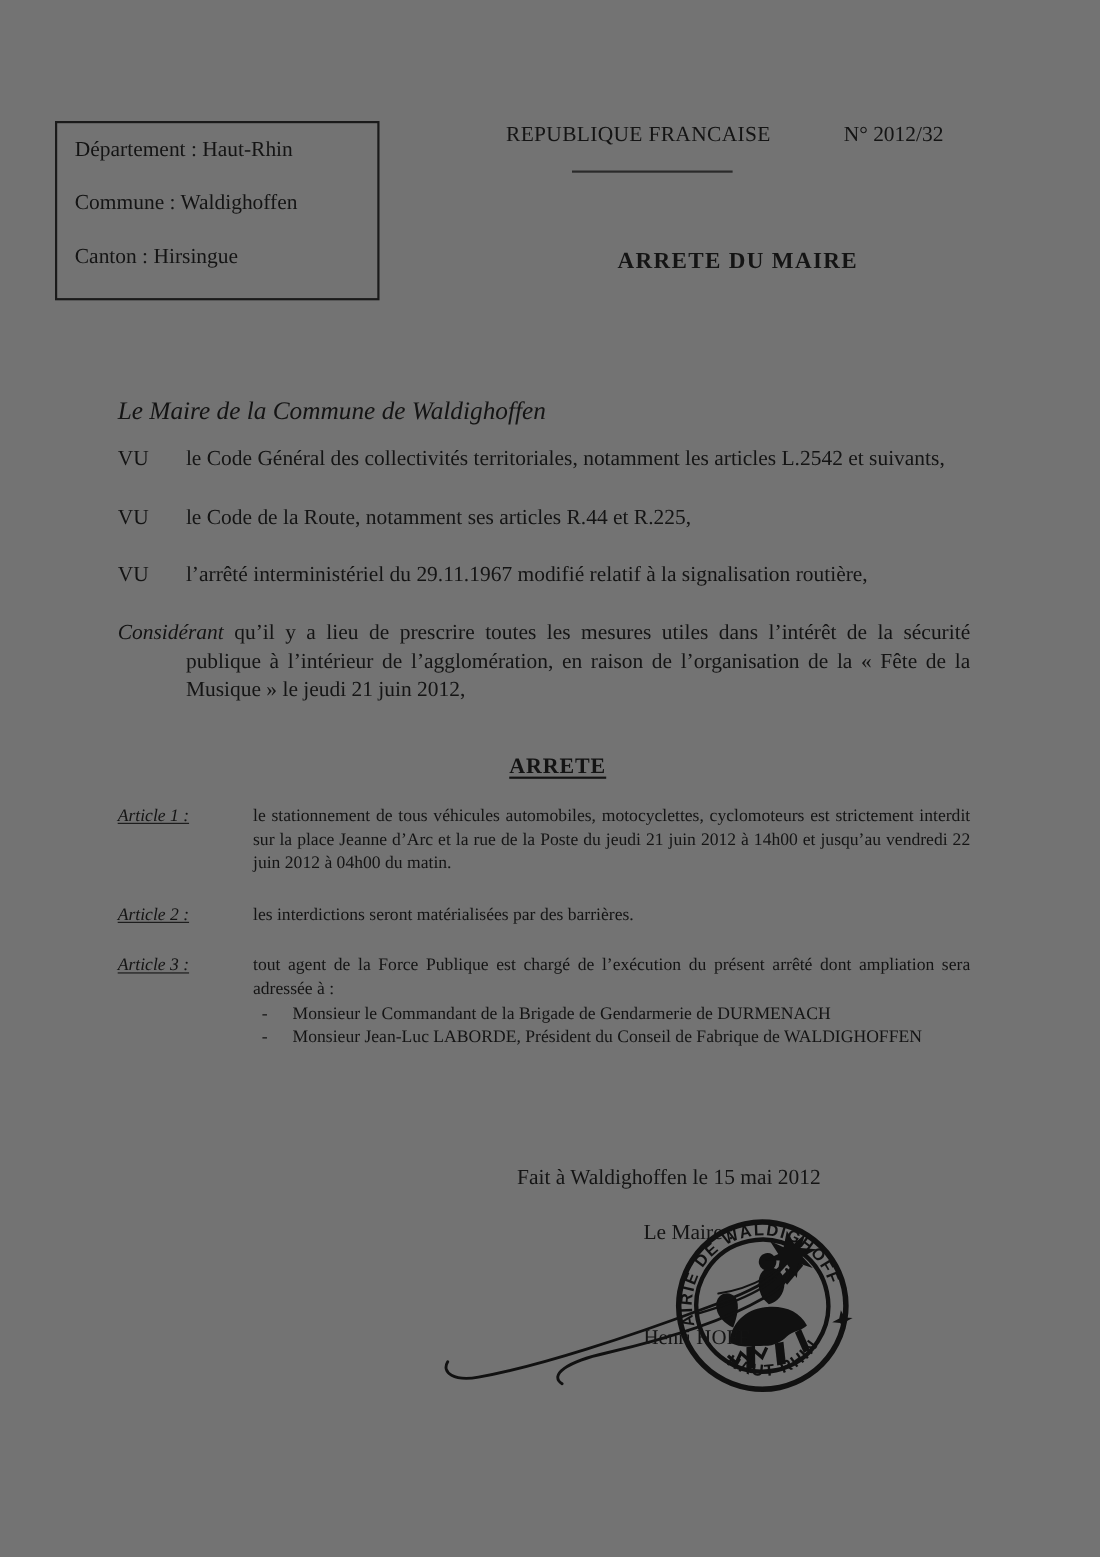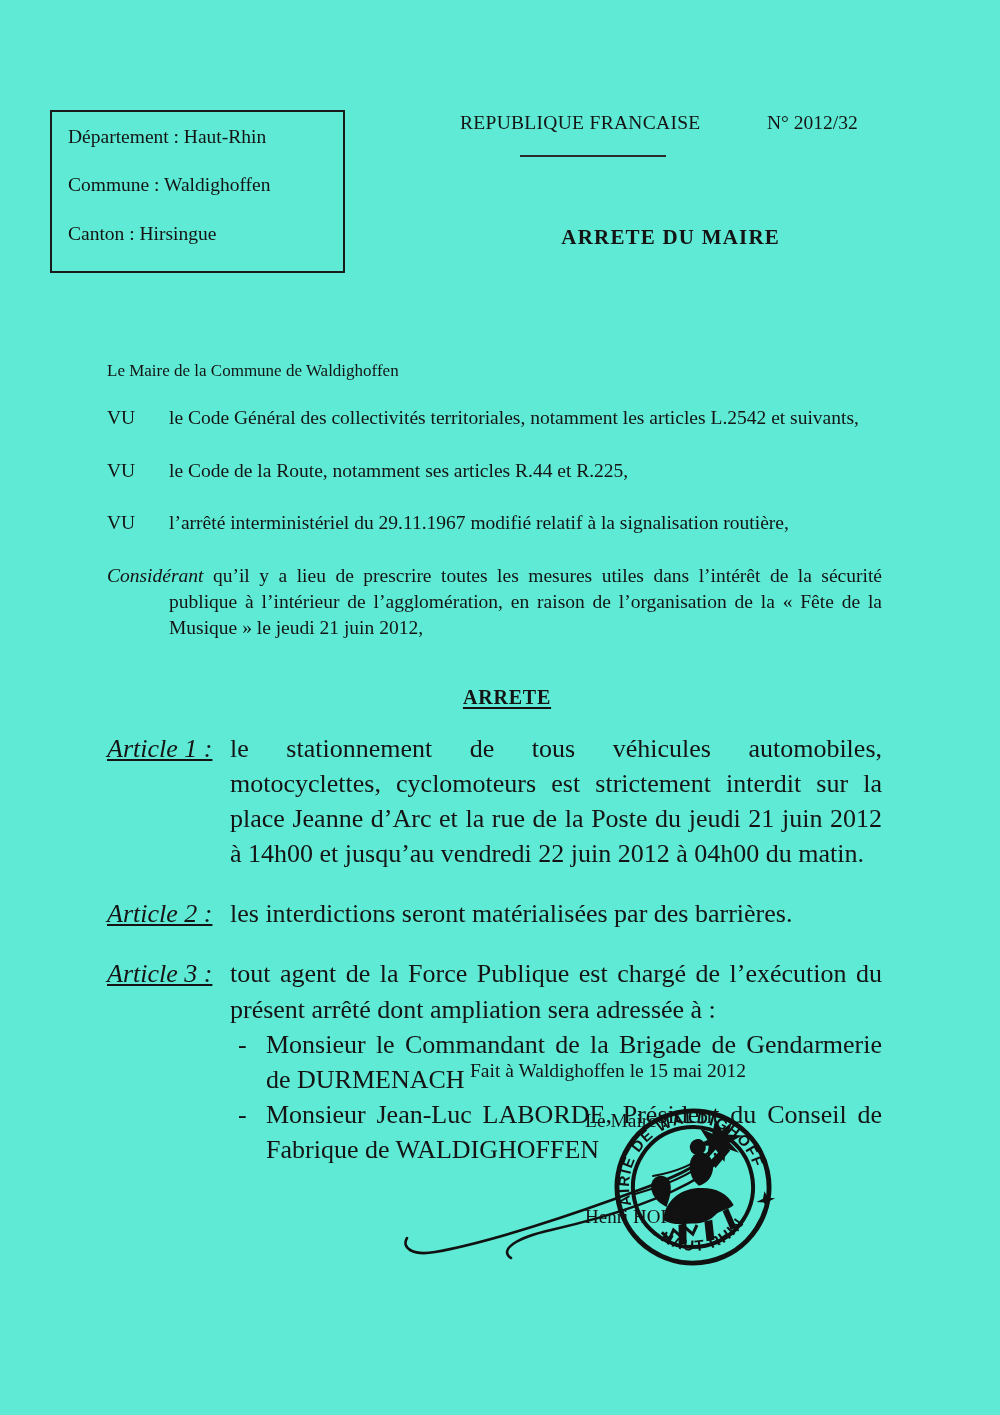--- a/index.html
+++ b/index.html
@@ -4,21 +4,21 @@
 <style>
   html, body {
     margin: 0;
     padding: 0;
     background: #ffffff;
   }
   .page {
     position: relative;
     width: 1000px;
     height: 1415px;
-    background: #5eead4;
+    background: #737373;
     font-family: "Liberation Serif", "DejaVu Serif", serif;
     color: #141414;
     overflow: hidden;
   }
 
   
   .header-box {
     position: absolute;
     left: 50px;
     top: 110px;
@@ -79,21 +79,22 @@
     font-weight: bold;
     line-height: 1.45;
     letter-spacing: 0.1px;
   }
 
   
   .intro-line {
     position: absolute;
     left: 107px;
     top: 361px;
-    font-size: 17px;
+    font-size: 23px;
+    font-style: italic;
   }
 
   .clauses {
     position: absolute;
     left: 107px;
     top: 405px;
     width: 775px;
   }
   .clause {
     position: relative;
@@ -136,21 +137,21 @@
   .articles {
     position: absolute;
     left: 107px;
     top: 731px;
     width: 775px;
   }
   .article {
     position: relative;
     padding-left: 123px;
     margin-bottom: 25px;
-    font-size: 26px;
+    font-size: 16px;
     line-height: 1.35;
     text-align: justify;
   }
   .article .art-label {
     position: absolute;
     left: 0;
     top: 0;
     font-style: italic;
     text-decoration: underline;
     text-underline-offset: 2px;

